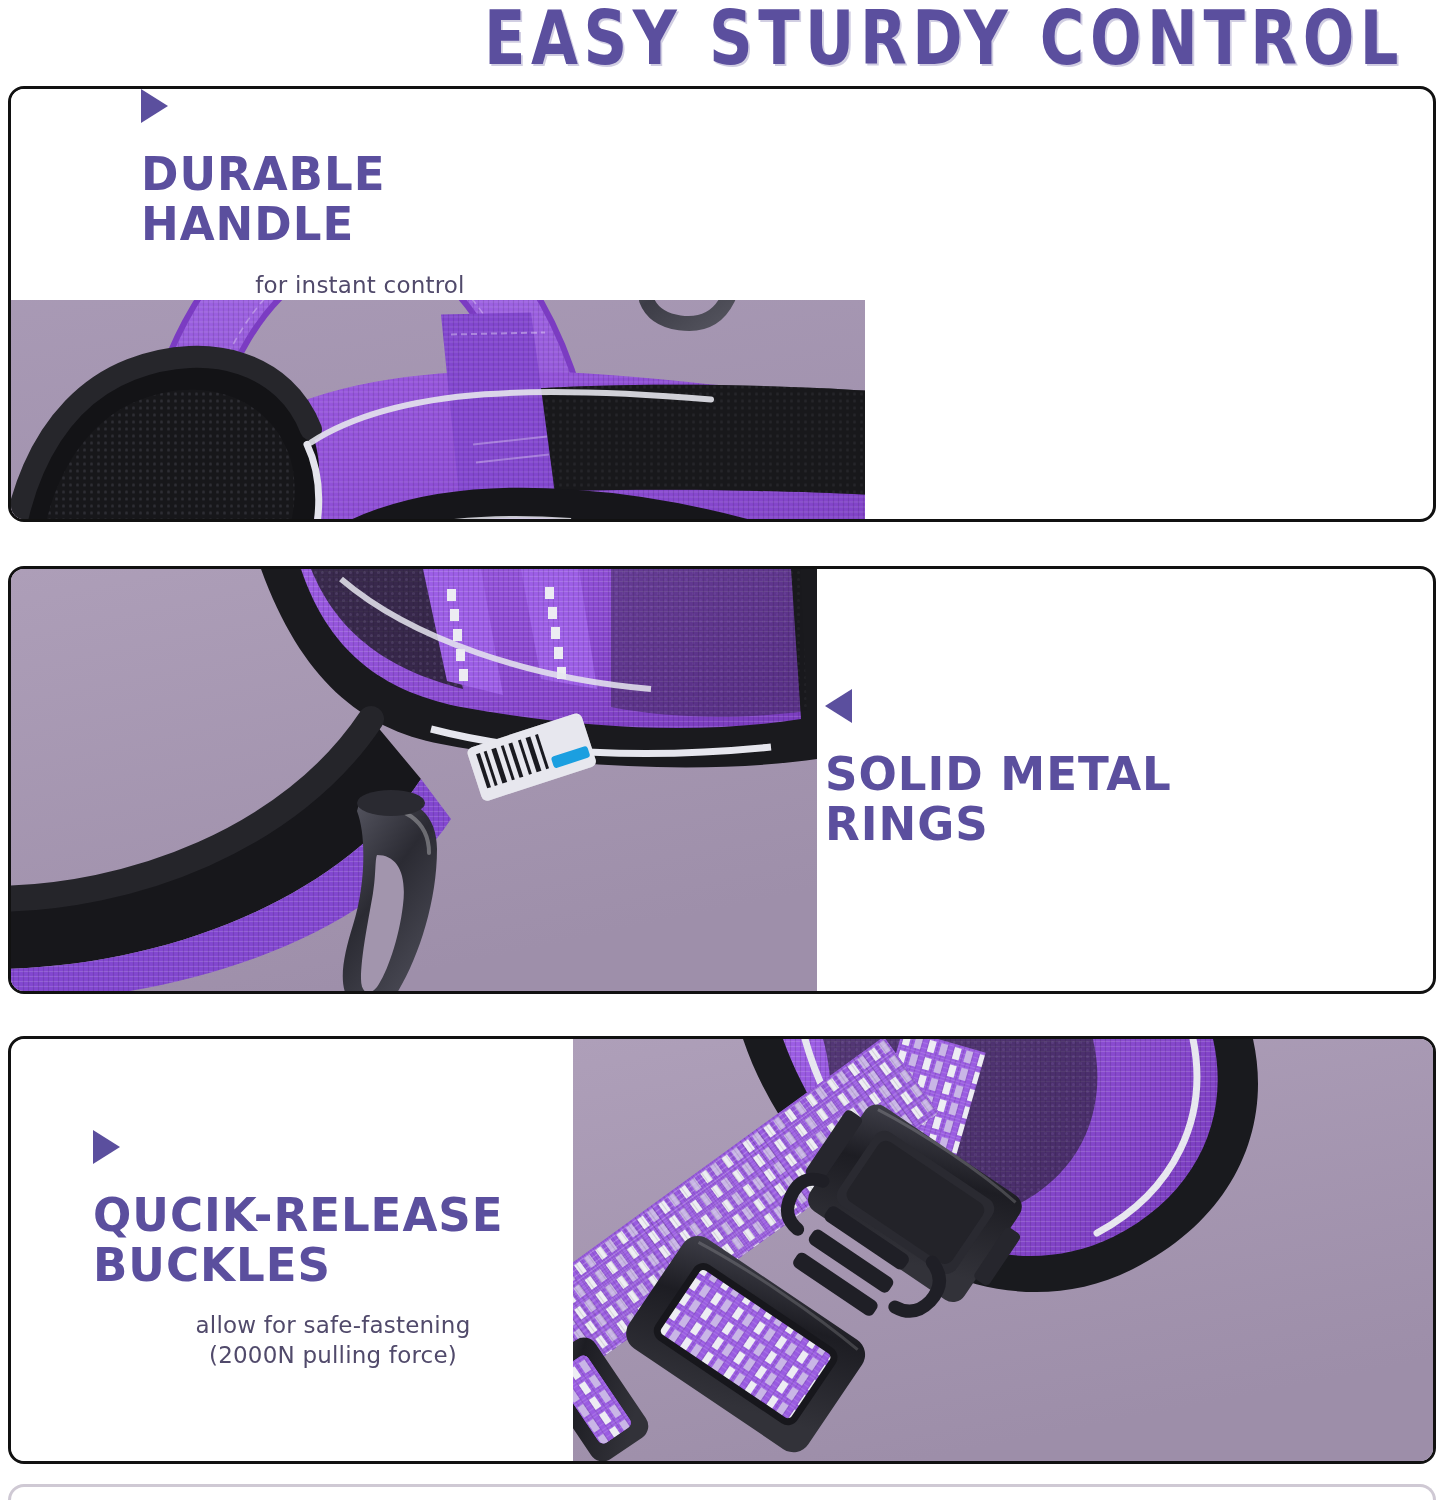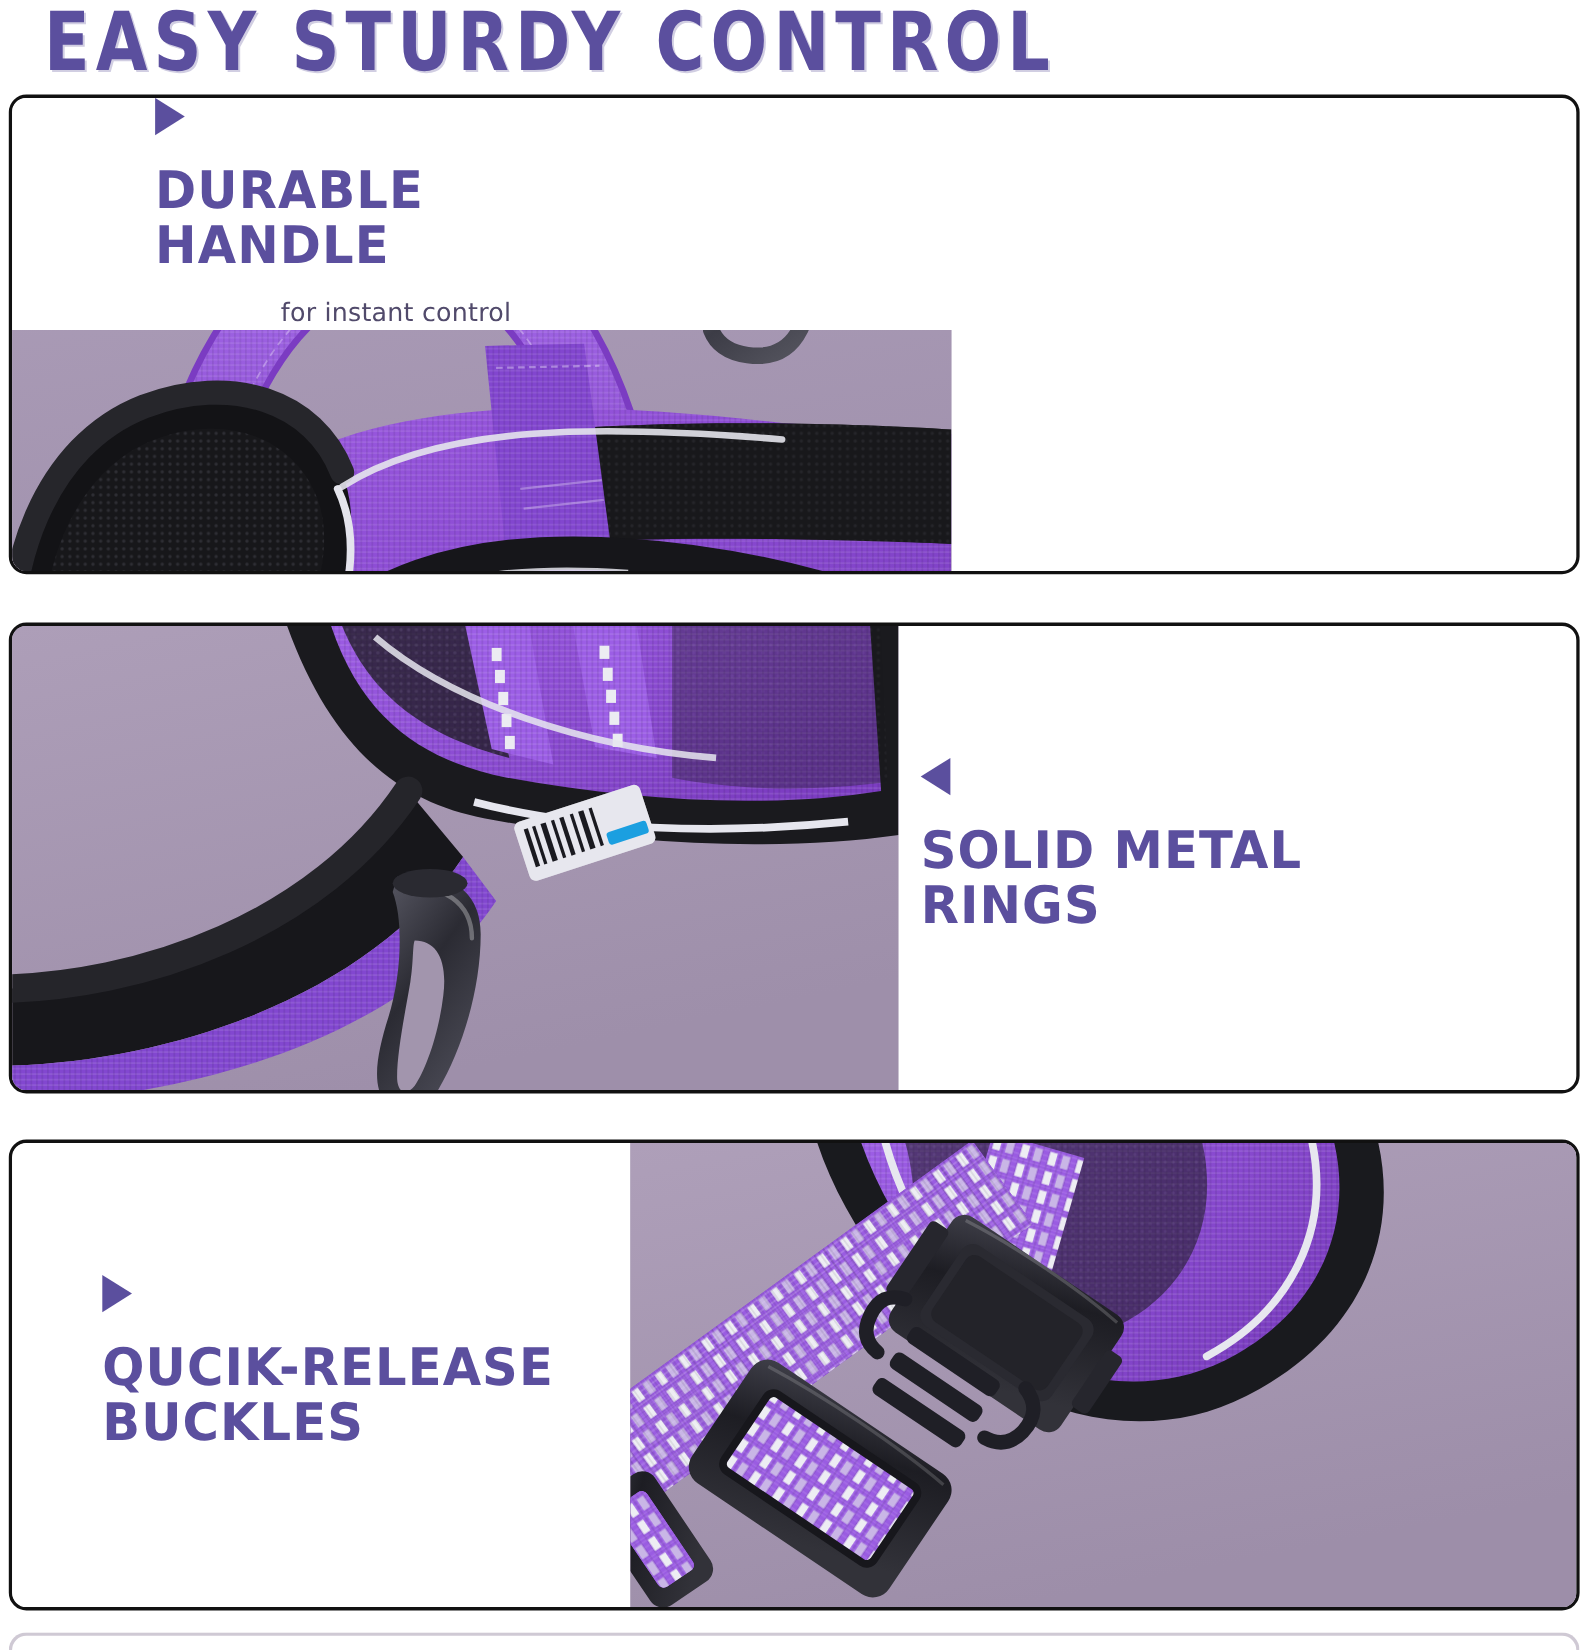--- a/index.html
+++ b/index.html
@@ -20,21 +20,21 @@
   }
 
   
   .title-bar {
     position: absolute;
     top: 0; left: 0;
     width: 1444px;
     height: 78px;
     display: flex;
     align-items: center;
-    justify-content: flex-start;
+    justify-content: flex-end;
   }
   .title-text {
     font-family: "DejaVu Sans", sans-serif;
     font-size: 66px;
     font-weight: bold;
     letter-spacing: 6px;
     color: #5b4f9e;
     line-height: 1;
     transform: scaleX(0.92) scaleY(1.12);
     transform-origin: center;
@@ -68,21 +68,21 @@
     background: #a697b3;
     position: relative;
     overflow: hidden;
   }
 
   
   #panel-1 .text-side  { width: 568px; padding-left: 130px; }
   #panel-1 .photo-side { width: 854px; }
   
   #panel-2 .photo-side { width: 806px; }
-  #panel-2 .text-side  { width: 552px; padding-left: 20px; }
+  #panel-2 .text-side  { width: 552px; padding-left: 8px; }
   
   #panel-3 .text-side  { width: 562px; padding-left: 82px; border-radius: 14px; }
   #panel-3 .photo-side { width: 860px; }
 
   .marker {
     width: 0; height: 0;
     border-top: 17px solid transparent;
     border-bottom: 17px solid transparent;
     margin-bottom: 26px;
   }
@@ -339,20 +339,22 @@
 RINGS</div>
     </div>
   </div>
 
   <div class="panel" id="panel-3">
 
     <div class="text-side">
       <div class="marker right"></div>
       <div class="headline">QUCIK-RELEASE
 BUCKLES</div>
+      <div class="subline">allow for safe-fastening
+(2000N pulling force)</div>
     </div>
 
     <div class="photo-side">
       <svg class="photo-svg" viewBox="0 0 860 422" preserveAspectRatio="xMidYMid slice">
         <defs>
           <linearGradient id="p3bg" x1="0" y1="0" x2="0.4" y2="1">
             <stop offset="0%" stop-color="#ae9fb9"></stop>
             <stop offset="100%" stop-color="#9d8ea9"></stop>
           </linearGradient>
           <linearGradient id="nylonC" x1="0" y1="0" x2="1" y2="0.5">

